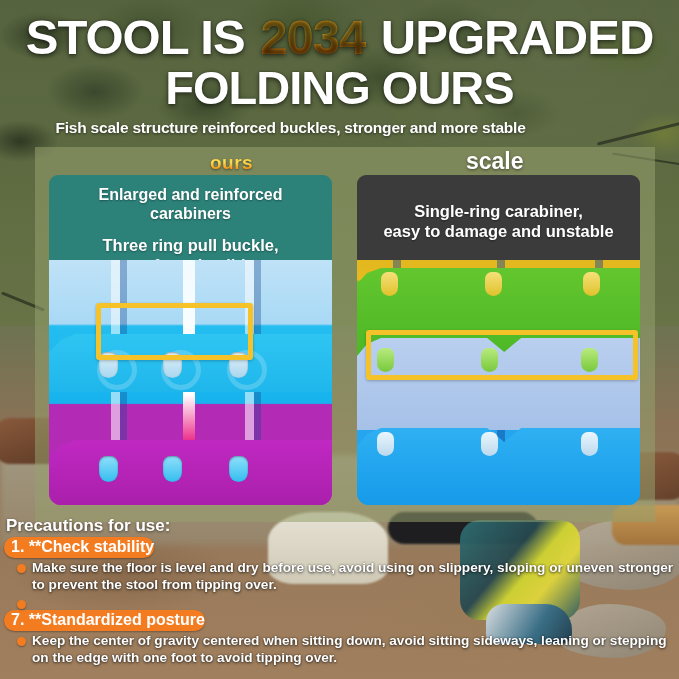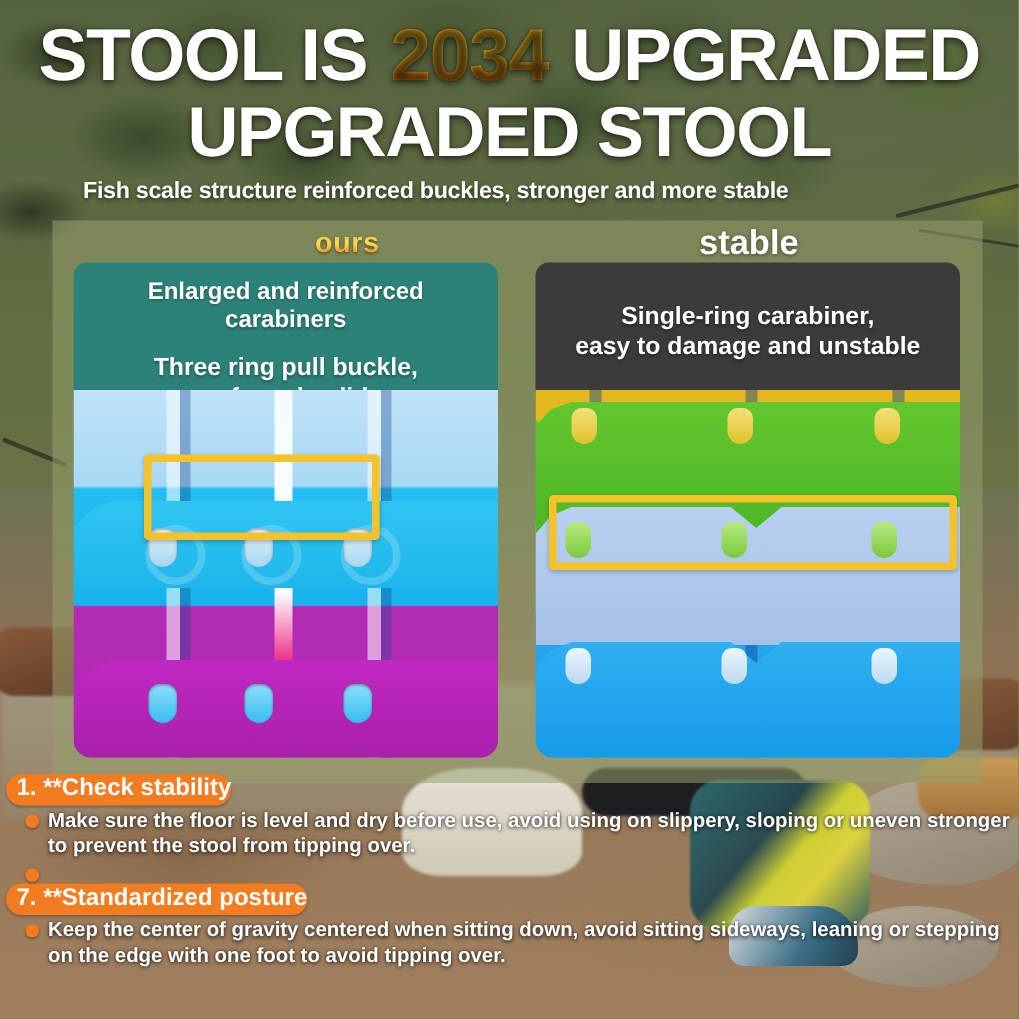--- a/index.html
+++ b/index.html
@@ -276,28 +276,28 @@
     <div class="bg-person"></div>
     <div class="bg-pack"></div>
     <div class="bg-shoe"></div>
     <div class="bg-logmid"></div>
     <div class="bg-logleft"></div>
     <div class="bg-rightlog"></div>
   </div>
 
   <div class="headline">
     <div class="hl-line"><span>STOOL IS </span><span class="hl-year">2034</span><span> UPGRADED</span></div>
-    <div class="hl-line l2">UPGRADED STOOL</div>
+    <div class="hl-line l2">FOLDING OURS</div>
   </div>
   <div class="subhead">Fish scale structure reinforced buckles, stronger and more stable</div>
 
   <div class="olive"></div>
 
   <div class="cmp-label ours">ours</div>
-  <div class="cmp-label others">stable</div>
+  <div class="cmp-label others">scale</div>
 
   <div class="panel right">
     <div class="cap dark">
       <div class="cap-d1">Single-ring carabiner,</div>
       <div class="cap-d1">easy to damage and unstable</div>
     </div>
     <div class="photo">
       <div class="oth-img"></div>
 
       <div class="oth-post" style="left:36px;"></div>
@@ -350,20 +350,21 @@
       <div class="clip" style="left:50px;top:196px;background:linear-gradient(180deg,#8fe0fb,#35bdef);"></div>
       <div class="clip" style="left:114px;top:196px;background:linear-gradient(180deg,#8fe0fb,#35bdef);"></div>
       <div class="clip" style="left:180px;top:196px;background:linear-gradient(180deg,#8fe0fb,#35bdef);"></div>
     </div>
   </div>
 
   <div class="hl-box l"></div>
   <div class="hl-box r"></div>
 
   <div class="prec">
+    <div class="prec-title">Precautions for use:</div>
 
     <div>
       <span class="pill">1. **Check stability</span>
       <ul class="bullets">
         <li><span class="dot"></span><span>Make sure the floor is level and dry before use, avoid using on slippery, sloping or uneven stronger to prevent the stool from tipping over.</span></li>
         <li><span class="dot"></span></li>
       </ul>
     </div>
 
     <div class="gap"></div>

